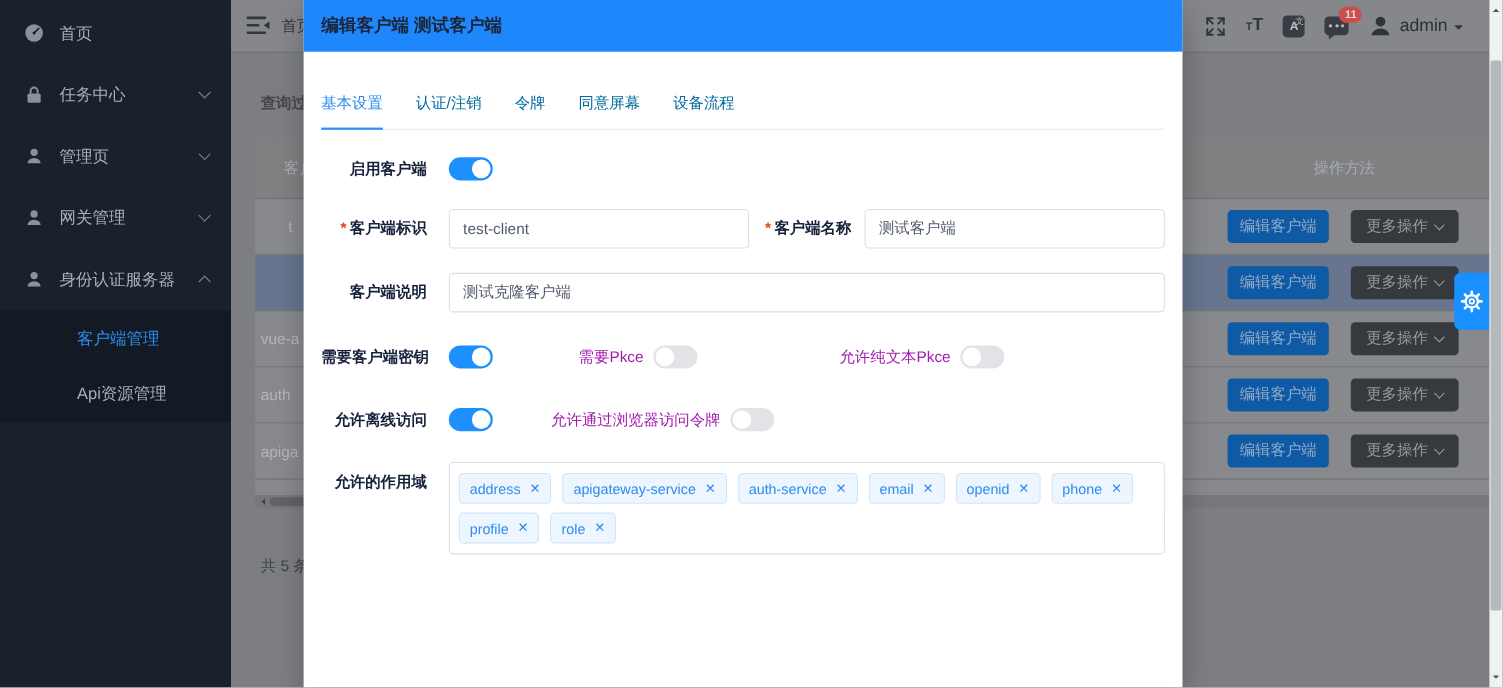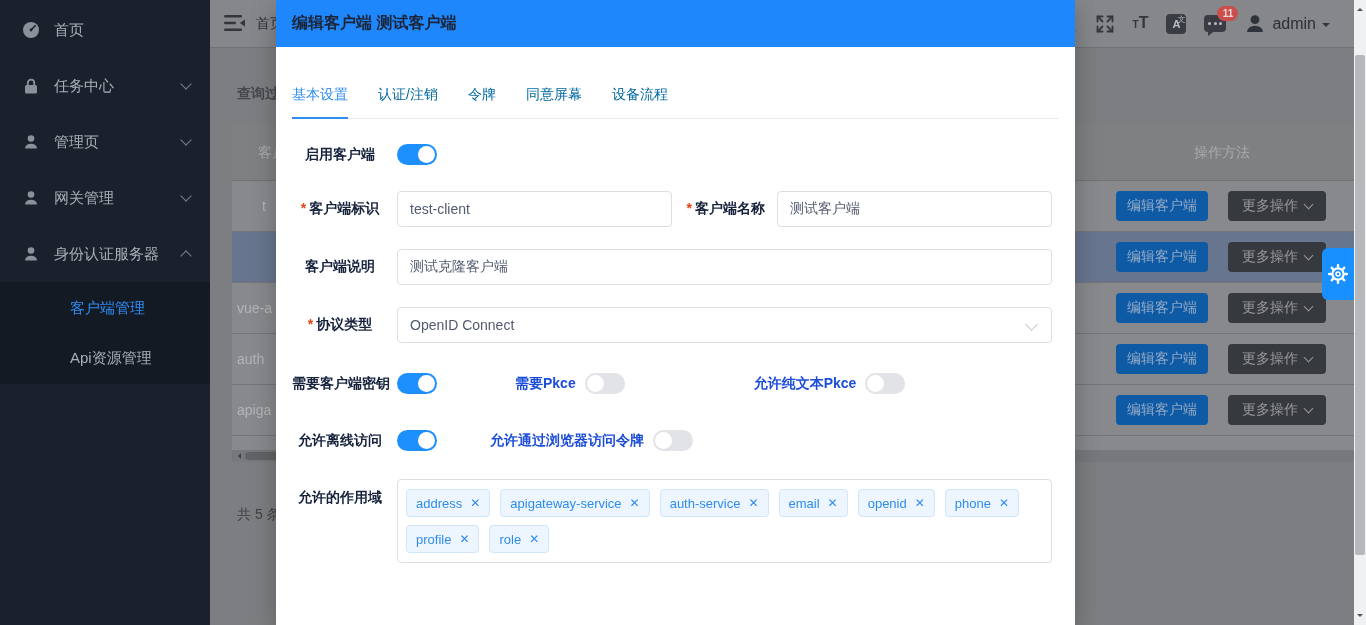--- a/index.html
+++ b/index.html
@@ -67,23 +67,23 @@
   
   #modal{position:absolute;left:276px;top:0;width:799px;height:625px;background:#fff;z-index:20;
          box-shadow:0 8px 24px rgba(0,0,0,.25)}
   #modal-header{height:47px;background:#1e87fb;display:flex;align-items:center;padding-left:16px;
                 font-size:16px;font-weight:bold;color:#1c2538}
   #tabs{margin:38px 16px 0 16px;border-bottom:1px solid #e8eaec}
   .tab{display:inline-block;padding-bottom:13px;margin-right:30px;font-size:14px;color:#0369a1;cursor:pointer}
   .tab.active{color:#2d8cf0;border-bottom:2px solid #2d8cf0;margin-bottom:-1px}
   #form{margin:0 16px}
   .frow{display:flex;align-items:center}
-  .flabel{flex:none;width:96px;text-align:center;font-size:14px;font-weight:bold;color:#17233d;
-          margin-right:9px;white-space:nowrap}
-  .ilabel{flex:none;font-size:14px;font-weight:bold;color:#1d4ed8;margin-right:9px;white-space:nowrap}
+  .flabel{flex:none;width:96px;text-align:right;font-size:14px;font-weight:bold;color:#17233d;
+          margin-right:20px;white-space:nowrap}
+  .ilabel{flex:none;font-size:14px;font-weight:normal;color:#a21caf;margin-right:9px;white-space:nowrap}
   .req{color:#ed4014;margin-right:3px;font-weight:bold}
   .ipt{box-sizing:border-box;height:36px;border:1px solid #dcdee2;border-radius:4px;padding:0 12px;
        font-size:14px;color:#515a6e;font-family:inherit;outline:none;background:#fff}
   .w-sm{width:275px}.w-lg{width:655px}
   .mid-label{box-sizing:border-box;flex:none;width:105px;text-align:right;padding-right:12px;
              font-size:14px;font-weight:bold;color:#17233d;white-space:nowrap}
   .select{box-sizing:border-box;position:relative;width:655px;height:36px;border:1px solid #dcdee2;
           border-radius:4px;display:flex;align-items:center;padding-left:12px;font-size:14px;
           color:#515a6e;cursor:pointer}
   .sel-caret{position:absolute;right:15px;top:12px;width:8px;height:8px;border-right:1.5px solid #c3c7cd;
@@ -300,27 +300,20 @@
       <input class="ipt w-sm" value="test-client" style="">
       <span class="mid-label"><span class="req">*</span><span>客户端名称</span></span>
       <input class="ipt w-sm" value="测试客户端" style="">
     </div>
 
     <div class="frow mt-22">
       <span class="flabel">客户端说明</span>
       <input class="ipt w-lg" value="测试克隆客户端" style="">
     </div>
 
-    <div class="frow mt-22">
-      <span class="flabel"><span class="req">*</span><span>协议类型</span></span>
-      <div class="select">
-        <span>OpenID Connect</span>
-        <span class="sel-caret"></span>
-      </div>
-    </div>
 
     <div class="frow mt-togA">
       <span class="flabel">需要客户端密钥</span>
       <span class="sw on">
           <span class="knob"></span>
         </span>
       <span class="ilabel gapA1">需要Pkce</span>
       <span class="sw off">
           <span class="knob"></span>
         </span>

